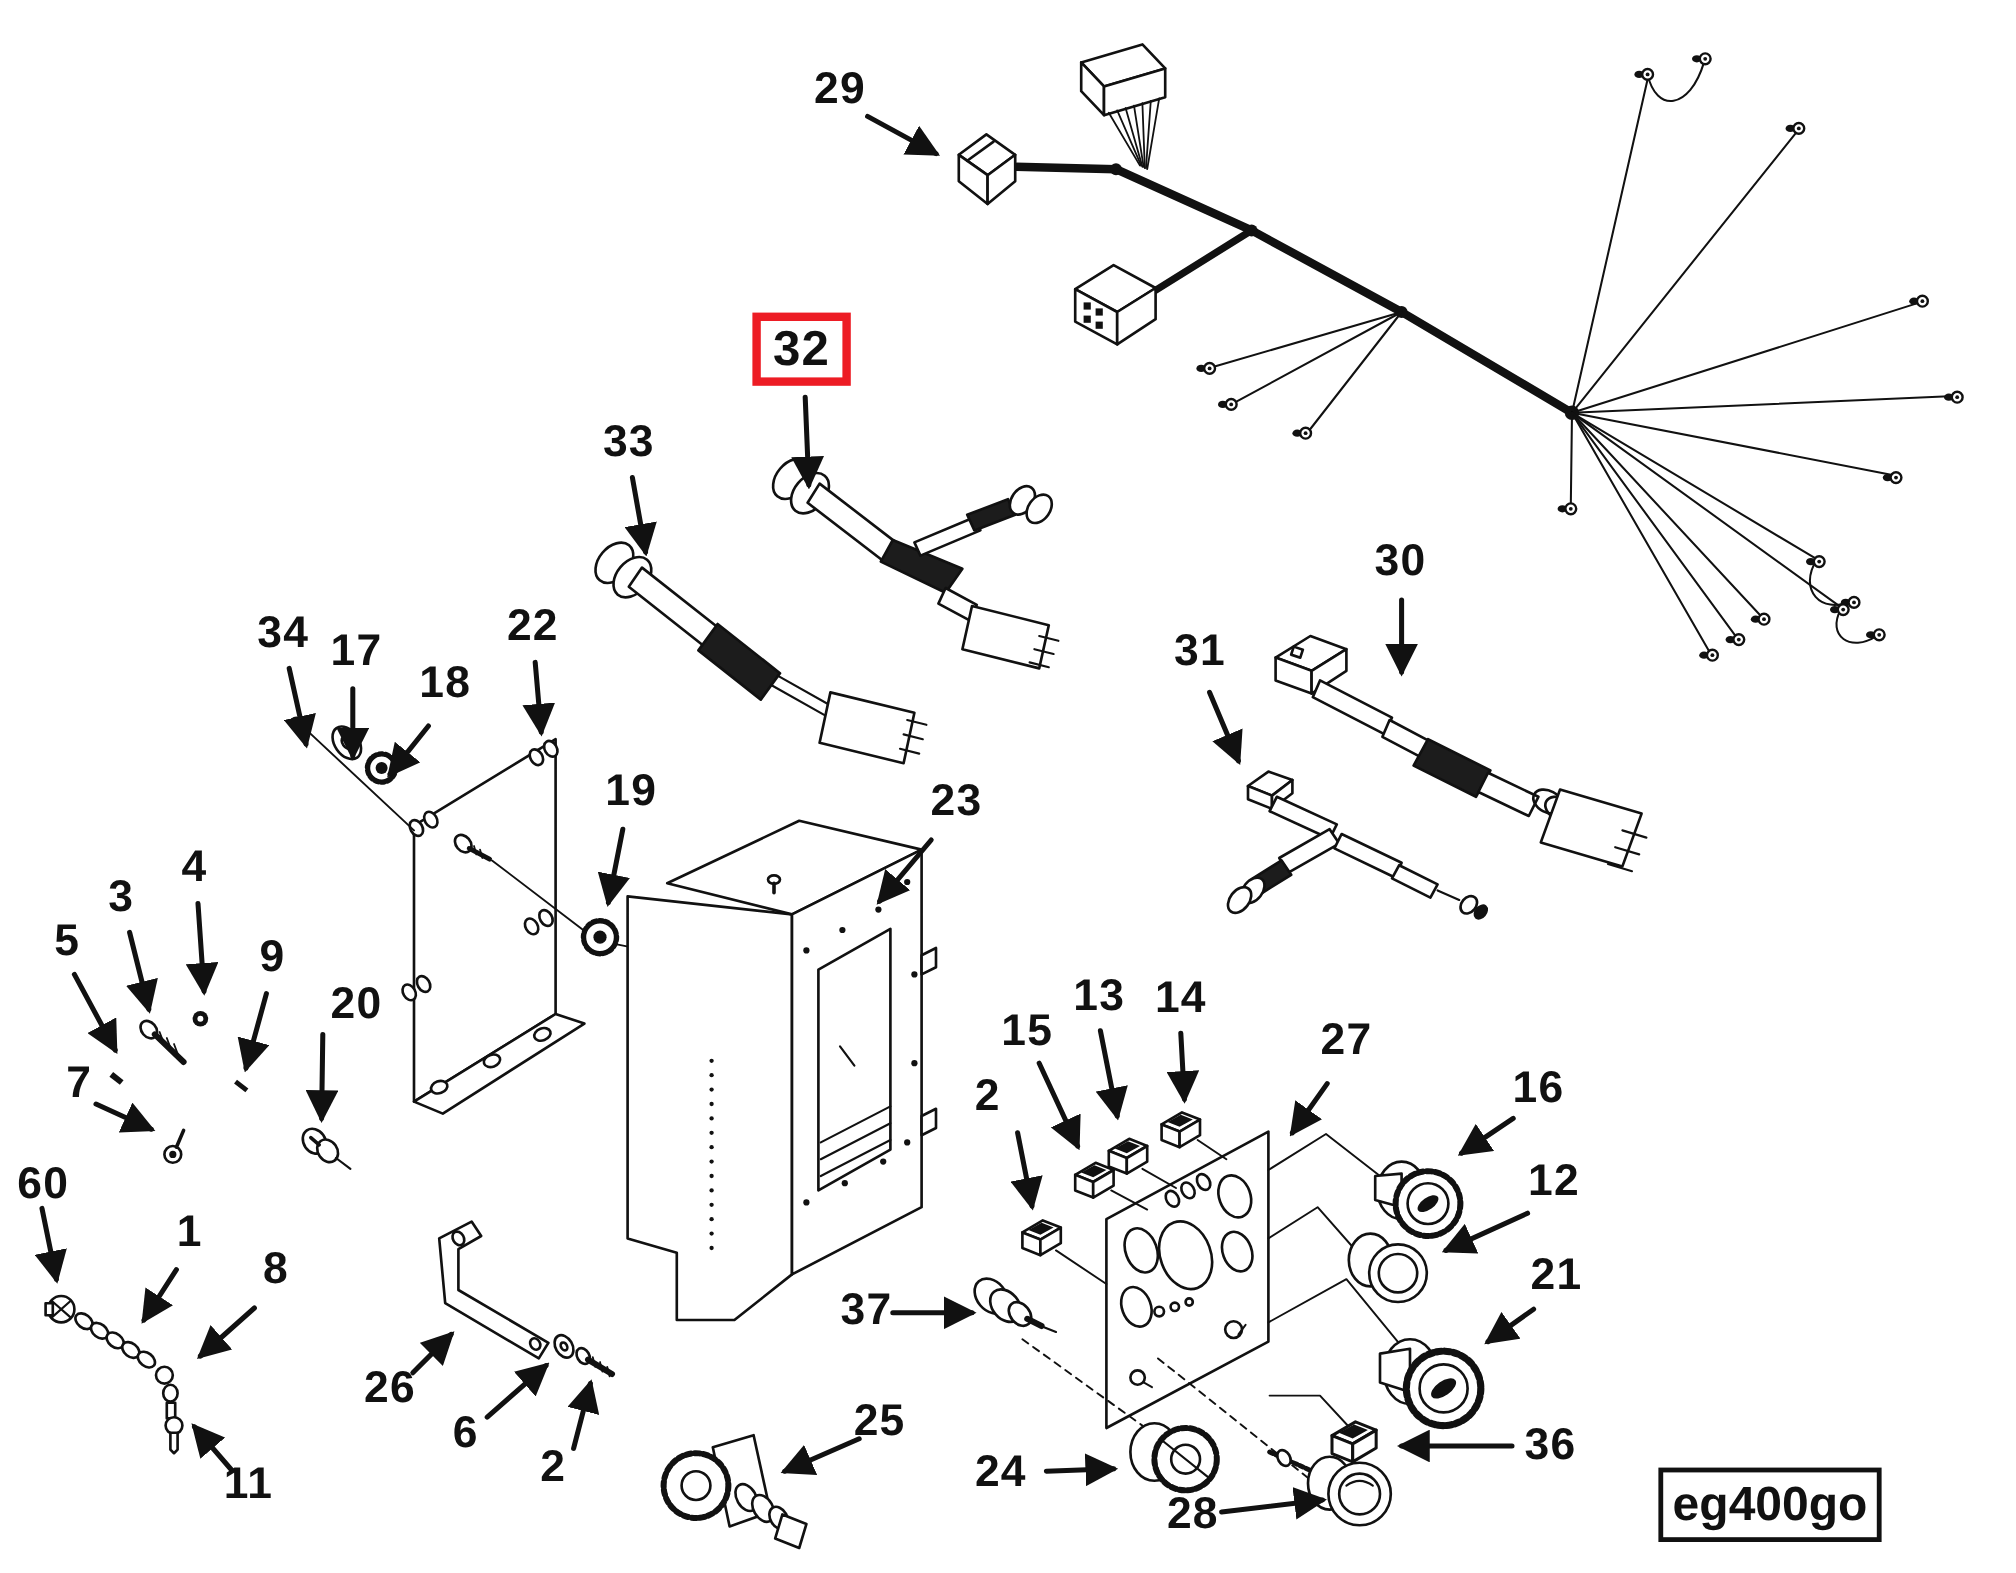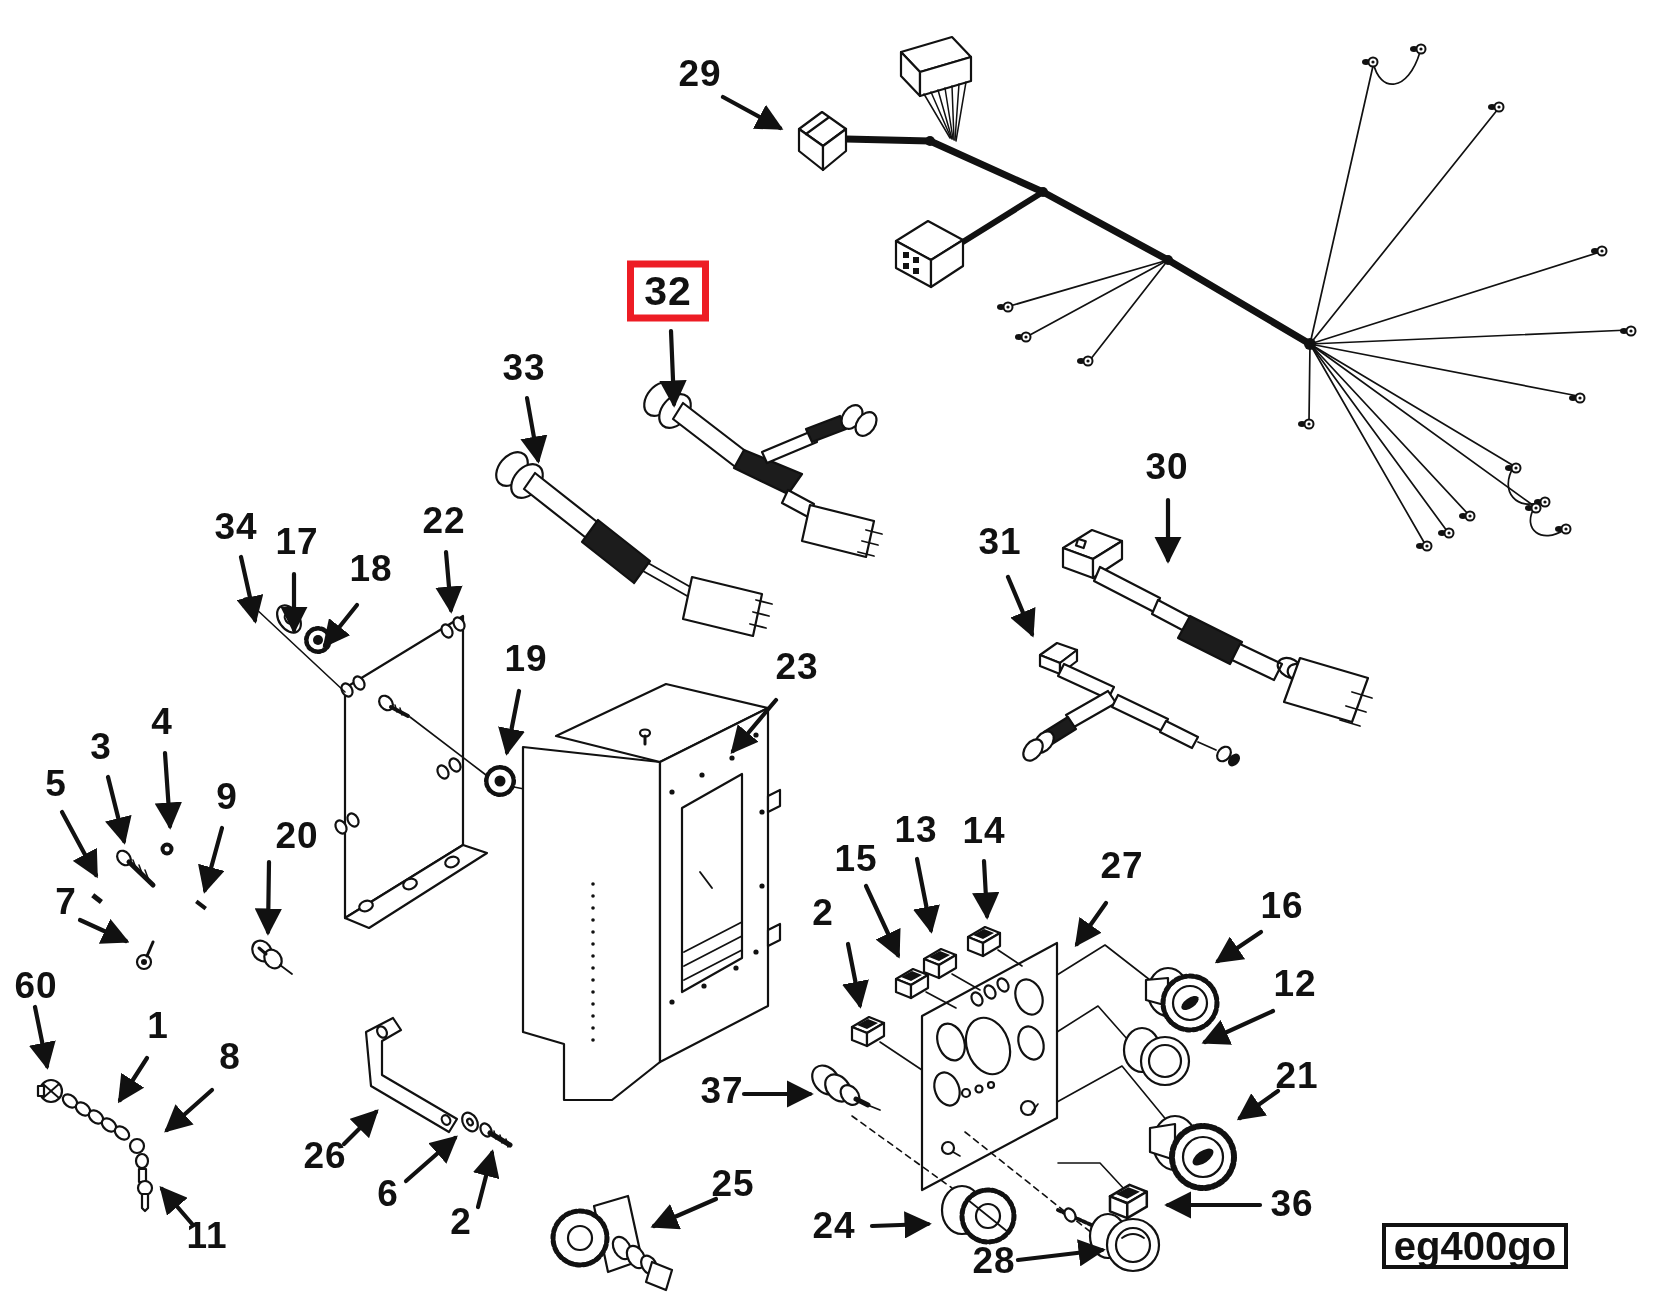--- a/index.html
+++ b/index.html
@@ -7,21 +7,21 @@
          font-family:"Liberation Sans",sans-serif;}
   #art{position:absolute;left:0;top:0;}
   #callouts{position:absolute;left:0;top:0;width:100%;height:100%;pointer-events:none;}
   .callout{position:absolute;transform:translate(-50%,-50%);
            font:bold 37px "Liberation Sans",sans-serif;color:#111;
            letter-spacing:1px;white-space:nowrap;pointer-events:auto;}
   .callout.hl{border:7px solid var(--hl-color,#ed1c24);background:#fff;
               min-width:82px;min-height:54px;display:flex;align-items:center;justify-content:center;
               font-size:41px;box-sizing:border-box;padding:0 6px;}
   .arrow{stroke:#111;stroke-width:4.2;}
-  .figcode{position:absolute;left:1382px;top:1223px;width:186px;height:46px;
+  .figcode{position:absolute;left:1382px;top:1223px;width:186px;height:62px;
            border:4px solid #111;box-sizing:border-box;display:flex;align-items:center;justify-content:center;
            font:bold 40px "Liberation Sans",sans-serif;color:#111;}
 </style>
 </head>
 <body>
 
 <div class="stage">
 
 <svg id="art" width="1680" height="1311" viewBox="0 0 1680 1311" stroke="#111" fill="none" stroke-width="2.2" stroke-linecap="round" stroke-linejoin="round">
   <defs>
@@ -491,21 +491,21 @@
       <div class="callout" style="left: 207px; top: 1236px;">11</div>
       <div class="callout" style="left: 1295px; top: 984px;">12</div>
       <div class="callout" style="left: 916px; top: 830px;">13</div>
       <div class="callout" style="left: 984px; top: 831px;">14</div>
       <div class="callout" style="left: 856px; top: 859px;">15</div>
       <div class="callout" style="left: 1282px; top: 906px;">16</div>
       <div class="callout" style="left: 297px; top: 542px;">17</div>
       <div class="callout" style="left: 371px; top: 569px;">18</div>
       <div class="callout" style="left: 526px; top: 659px;">19</div>
       <div class="callout" style="left: 273px; top: 836px; margin-left: 24px;">20</div>
-      <div class="callout" style="left: 1297px; top: 1062px; margin-top: 14px;">21</div>
+      <div class="callout" style="left: 1297px; top: 1062px;">21</div>
       <div class="callout" style="left: 444px; top: 521px;">22</div>
       <div class="callout" style="left: 797px; top: 667px;">23</div>
       <div class="callout" style="left: 834px; top: 1226px;">24</div>
       <div class="callout" style="left: 733px; top: 1184px;">25</div>
       <div class="callout" style="left: 325px; top: 1156px;">26</div>
       <div class="callout" style="left: 1122px; top: 866px;">27</div>
       <div class="callout" style="left: 994px; top: 1261px;">28</div>
       <div class="callout" style="left: 700px; top: 74px;">29</div>
       <div class="callout" style="left: 1167px; top: 467px; text-align: right;">30</div>
       <div class="callout" style="left: 1000px; top: 542px;">31</div>

